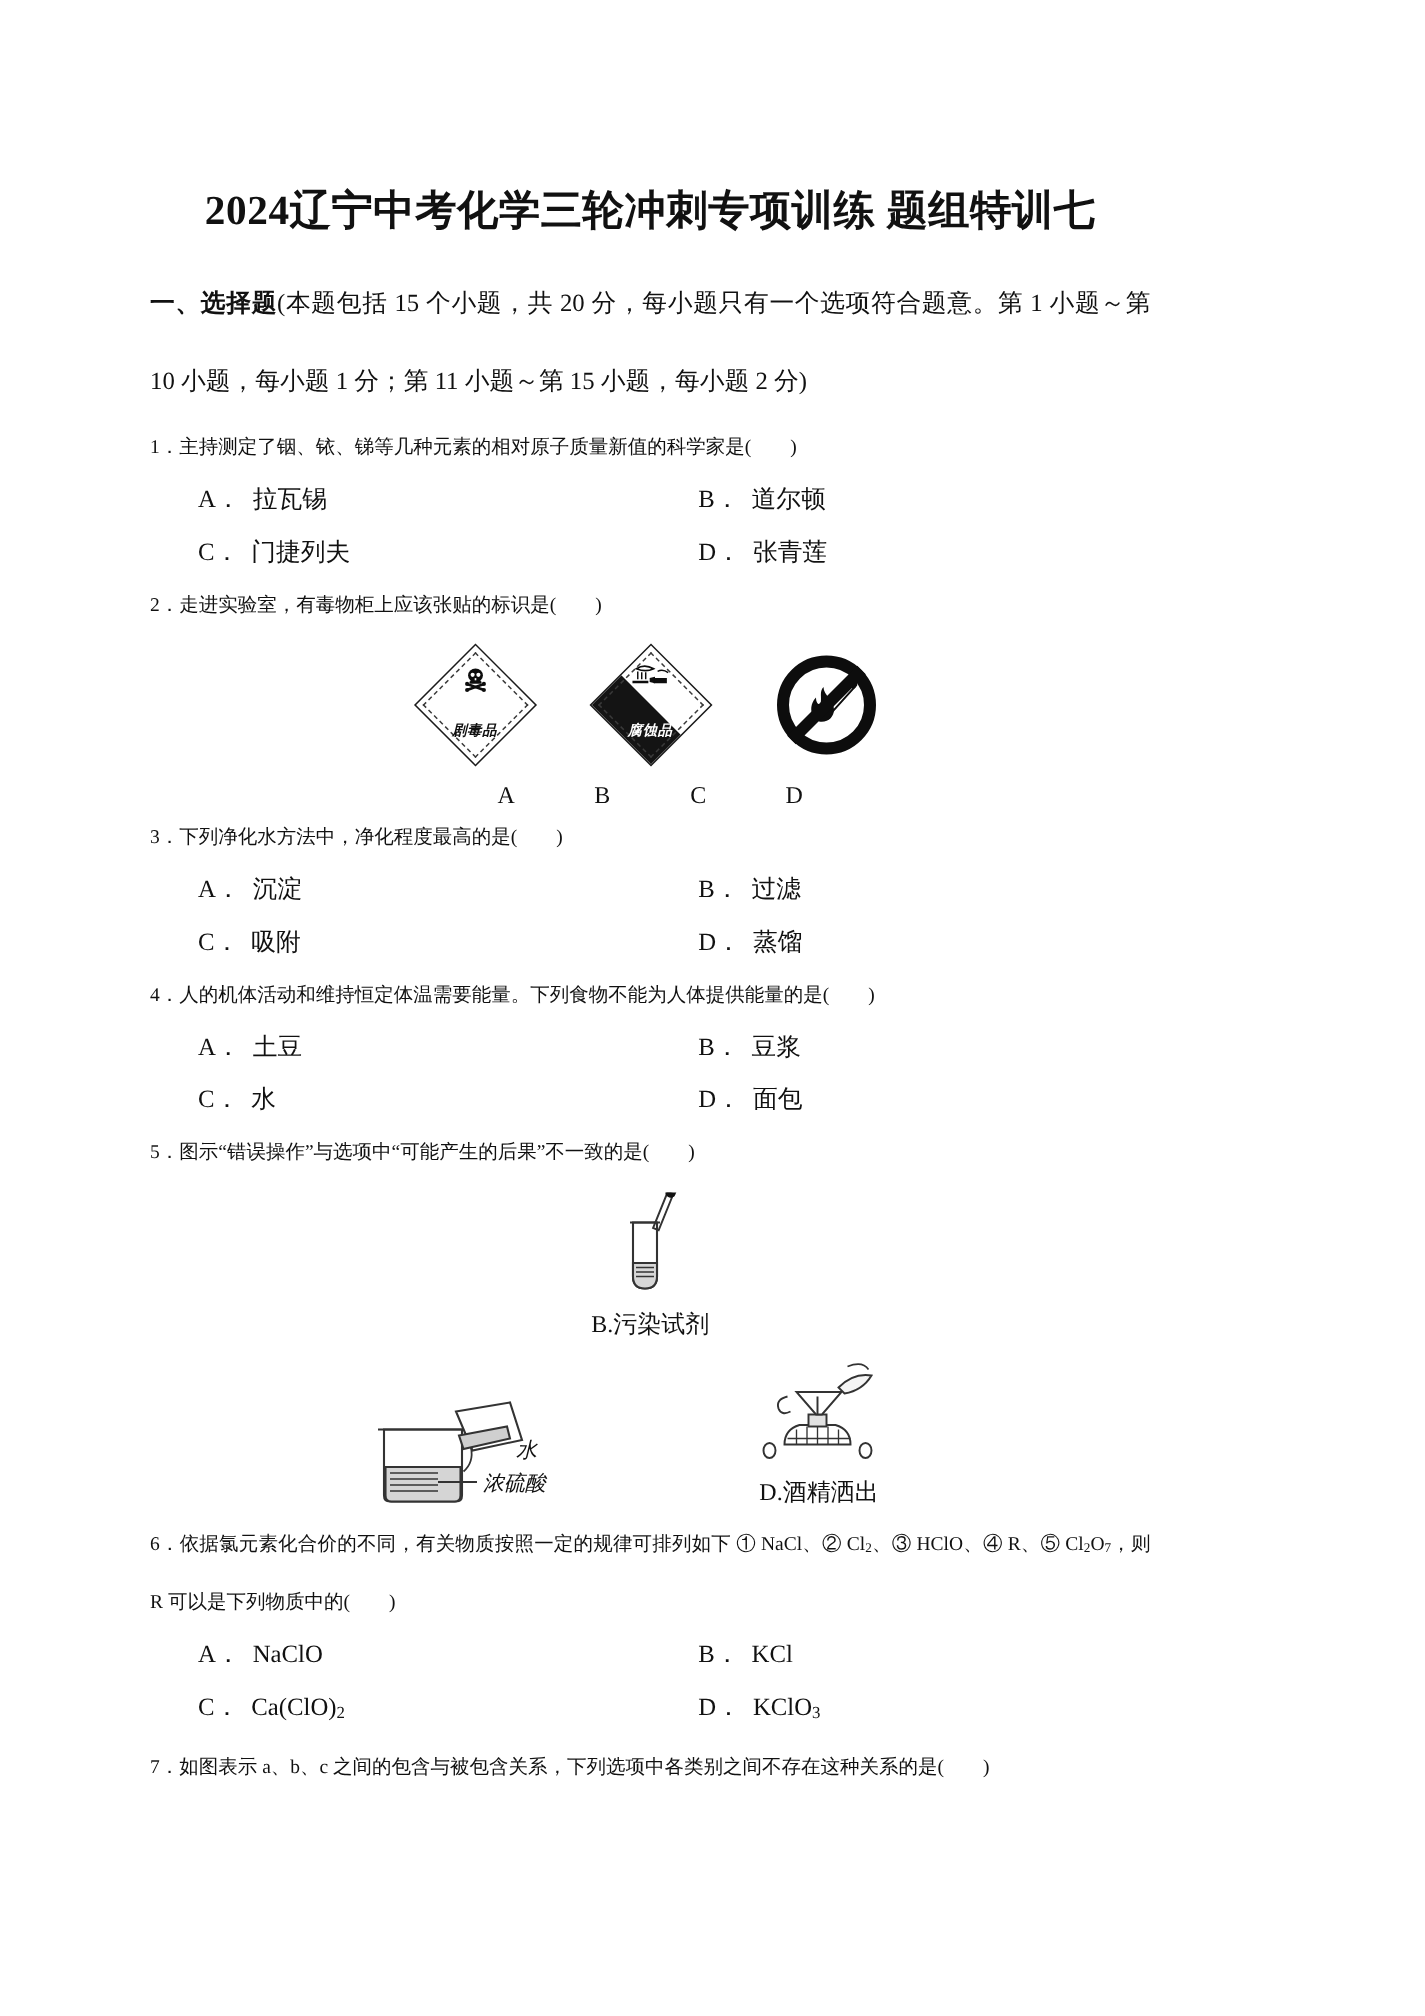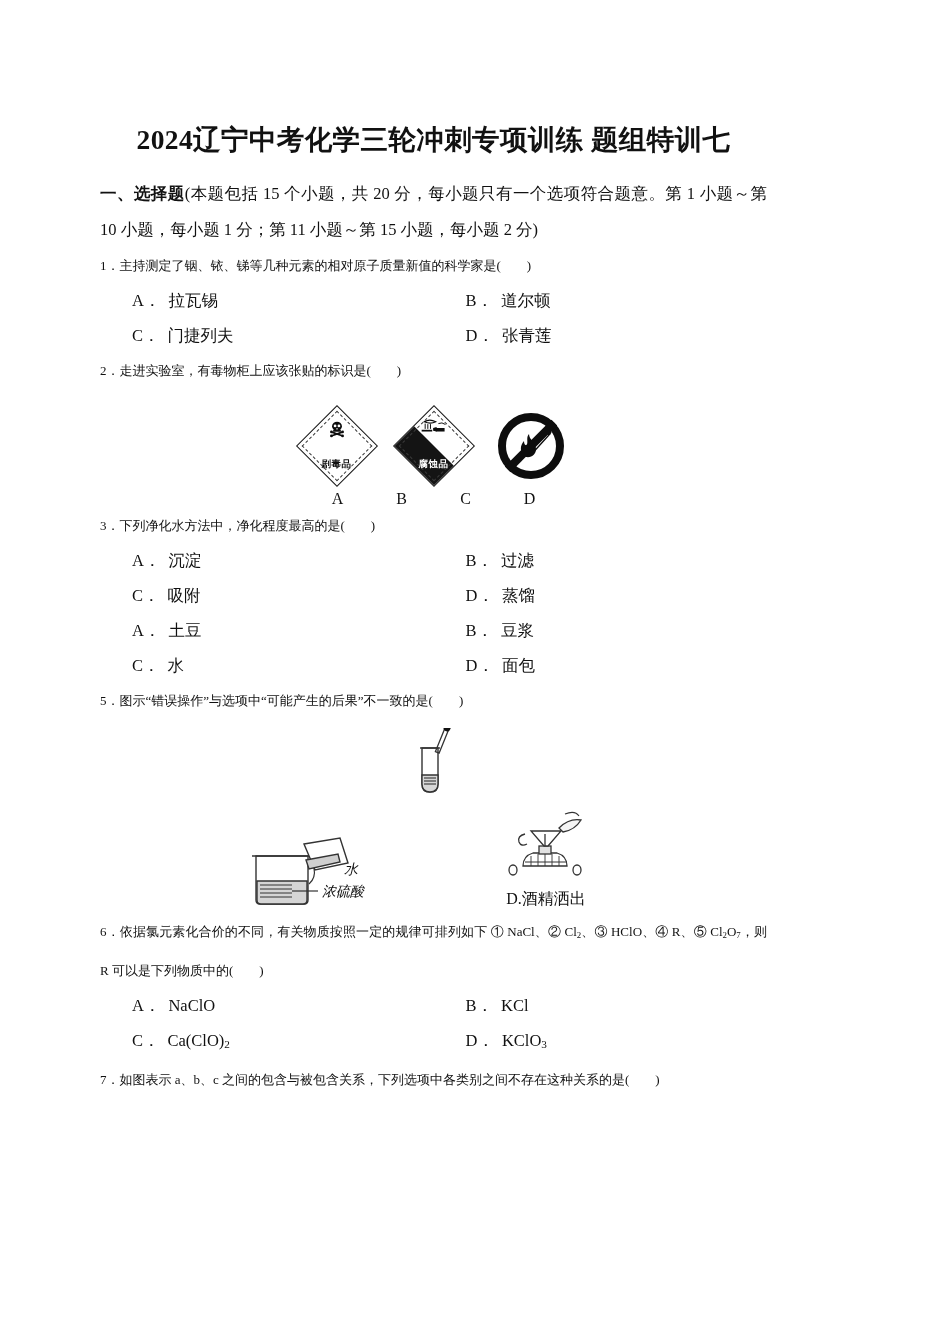--- a/index.html
+++ b/index.html
@@ -37,21 +37,21 @@
     margin: 0;
     padding-top: 30px;
     text-align: center;
     font-size: 16.5px;
   }
   
   .section-head {
     margin: 0;
     padding-top: 18px;
     font-size: 16.5px;
-    line-height: 36px;
+    line-height: 52px;
     text-align: justify;
     text-justify: inter-ideograph;
   }
   .section-head b { font-weight: bold; }
 
   .q-stem {
     margin: 0;
     font-size: 13px;
     line-height: 35px;
     text-align: justify;
@@ -69,24 +69,24 @@
   .opt-col.left { padding-left: 32px; box-sizing: border-box; }
   .opt-col.right { padding-left: 32px; box-sizing: border-box; }
   .opt-letter { margin-right: 8px; white-space: nowrap; }
   .opt-text { white-space: nowrap; }
   sub { font-size: 68%; vertical-align: -0.22em; }
 
   
   .fig-hazard {
     display: flex;
     justify-content: center;
-    align-items: flex-end;
-    gap: 13px;
+    gap: 33px;
     margin-top: 8px;
     height: 92px;
+    font-style: italic;
   }
   .hz {
     position: relative;
     width: 84px;
     height: 84px;
   }
   .hz .diamond {
     position: absolute;
     left: 50%;
     top: 50%;
@@ -318,20 +318,21 @@
     <div class="opt-col left">
       <span class="opt-letter">C．</span>
       <span class="opt-text">吸附</span>
     </div>
     <div class="opt-col right">
       <span class="opt-letter">D．</span>
       <span class="opt-text">蒸馏</span>
     </div>
   </div>
 
+  <p class="q-stem">4．人的机体活动和维持恒定体温需要能量。下列食物不能为人体提供能量的是(　　)</p>
   <div class="opt-row">
     <div class="opt-col left">
       <span class="opt-letter">A．</span>
       <span class="opt-text">土豆</span>
     </div>
     <div class="opt-col right">
       <span class="opt-letter">B．</span>
       <span class="opt-text">豆浆</span>
     </div>
   </div>
@@ -362,20 +363,21 @@
                 <line x1="35" y1="53" x2="47" y2="53"></line>
                 <line x1="35" y1="56" x2="47" y2="56"></line>
               </g>
             </g>
             <g transform="rotate(22 46 30)">
               <rect x="44" y="-2" width="4" height="26" fill="none" stroke="#333333" stroke-width="1.3"></rect>
               <rect x="42.6" y="-8" width="6.8" height="9" rx="3" fill="#111111"></rect>
             </g>
           </svg>
         </div>
+        <div class="ops-label">B.污染试剂</div>
       </div>
     </div>
 
     <div class="ops-row">
       <div class="ops-cell">
         <div class="ops-art tall">
           <svg width="190" height="80" viewBox="0 0 190 80" aria-hidden="true">
             <g fill="none" stroke="#333333" stroke-width="1.4">
               <path d="M30 22 h52 v44 q0 4 -4 4 h-44 q-4 0 -4 -4 z" fill="#ffffff"></path>
               <line x1="26" y1="22" x2="86" y2="22"></line>

